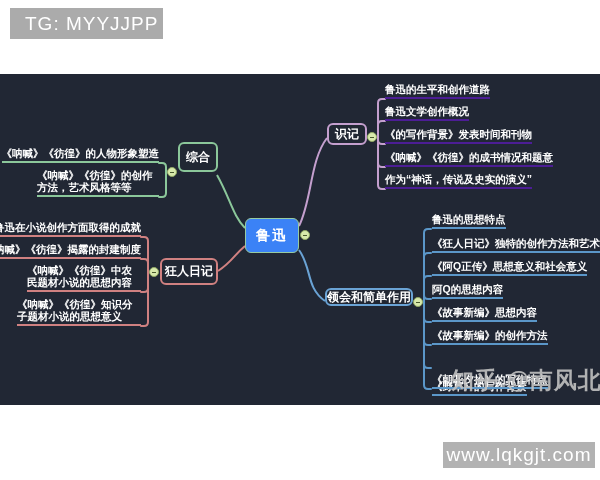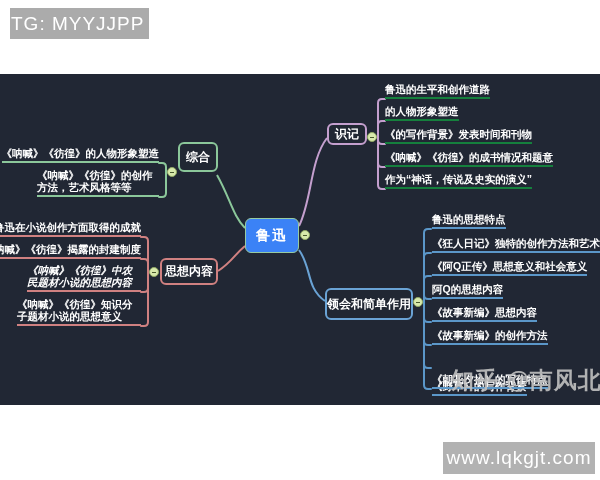--- a/index.html
+++ b/index.html
@@ -26,38 +26,38 @@
   .b-purple{border:2px solid #c49fce;}
   .b-green{border:2px solid #8bc79a;}
   .b-red{border:2px solid #d08181;}
   .b-blue{border:2px solid #6aa3d5;}
   
   .topic{
     position:absolute;color:#fff;font-size:10.5px;font-weight:bold;
     line-height:12px;padding-bottom:2px;white-space:nowrap;
   }
   .topic.wrap{white-space:normal;}
-  .u-purple{border-bottom:2px solid #15803d;}
+  .u-purple{border-bottom:2px solid #4c1d95;}
   .u-green{border-bottom:2px solid #8bc79a;}
   .u-red{border-bottom:2px solid #d08181;}
   .u-blue{border-bottom:2px solid #5b97c9;}
   
   .collapse{
     position:absolute;width:8px;height:8px;border-radius:50%;
     background:#d8e9ab;border:1px solid #8fa763;
     display:flex;align-items:center;justify-content:center;
   }
   .collapse i{display:block;width:4px;height:1px;background:#4a5a2e;}
   
   .wm-box{
     position:absolute;background:#ababab;color:#fff;
     display:flex;align-items:center;font-size:19px;letter-spacing:1px;
   }
-  .wm-tg{left:10px;top:8px;width:138px;height:31px;padding-left:1px;}
-  .wm-site{left:443px;top:442px;width:152px;height:32px;justify-content:center;background:#b2b2b2;}
+  .wm-tg{left:10px;top:8px;width:138px;height:31px;padding-left:15px;}
+  .wm-site{left:443px;top:442px;width:152px;height:26px;justify-content:center;background:#b2b2b2;}
   .wm-zhihu{
     position:absolute;left:451px;top:365px;color:rgba(190,190,190,.92);
     font-size:23px;font-weight:bold;white-space:nowrap;letter-spacing:1px;
   }
 </style>
 </head>
 <body>
 
 <div class="canvas"></div>
 
@@ -101,51 +101,51 @@
     <path d="M424,302 V341 Q424,345 428,345 H431"></path>
     <path d="M424,302 V364 Q424,368 428,368 H431"></path>
     <path d="M424,302 V385 Q424,389 428,389 H431"></path>
   </g>
 </svg>
 
 <div class="node root" style="left:245px;top:218px;width:54px;height:35px;">鲁迅</div>
 
 <div class="node lv1 b-purple" style="left:327px;top:123px;width:40px;height:22px;">识记</div>
 <div class="node lv1 b-green" style="left:178px;top:142px;width:40px;height:30px;">综合</div>
-<div class="node lv1 b-red" style="left:160px;top:258px;width:58px;height:27px;">思想内容</div>
-<div class="node lv1 b-blue" style="left:325px;top:288px;width:88px;height:32px;">领会和简单作用</div>
+<div class="node lv1 b-red" style="left:160px;top:258px;width:58px;height:27px;">狂人日记</div>
+<div class="node lv1 b-blue" style="left:325px;top:288px;width:88px;height:18px;">领会和简单作用</div>
 
 <div class="collapse" style="left:300px;top:230px;">
     <i></i>
   </div>
 <div class="collapse" style="left:367px;top:132px;">
     <i></i>
   </div>
 <div class="collapse" style="left:167px;top:167px;">
     <i></i>
   </div>
 <div class="collapse" style="left:149px;top:267px;">
     <i></i>
   </div>
 <div class="collapse" style="left:413px;top:297px;">
     <i></i>
   </div>
 
 <div class="topic u-purple" style="left:385px;top:83px;">鲁迅的生平和创作道路</div>
-<div class="topic u-purple" style="left:385px;top:105px;">的人物形象塑造</div>
+<div class="topic u-purple" style="left:385px;top:105px;">鲁迅文学创作概况</div>
 <div class="topic u-purple" style="left:385px;top:128px;">《的写作背景》发表时间和刊物</div>
 <div class="topic u-purple" style="left:385px;top:151px;">《呐喊》《彷徨》的成书情况和题意</div>
 <div class="topic u-purple" style="left:385px;top:173px;">作为“神话，传说及史实的演义”</div>
 
 <div class="topic u-green" style="right:441px;top:147px;">《呐喊》《彷徨》的人物形象塑造</div>
 <div class="topic u-green wrap" style="right:441px;top:169px;width:122px;margin-left:16px;">《呐喊》《彷徨》的创作方法，艺术风格等等</div>
 
 <div class="topic u-red" style="right:459px;top:221px;">鲁迅在小说创作方面取得的成就</div>
 <div class="topic u-red" style="right:459px;top:243px;">《呐喊》《彷徨》揭露的封建制度</div>
-<div class="topic u-red wrap" style="right:459px;top:264px;width:114px;font-style:italic;">《呐喊》《彷徨》中农民题材小说的思想内容</div>
+<div class="topic u-red wrap" style="right:459px;top:264px;width:114px;">《呐喊》《彷徨》中农民题材小说的思想内容</div>
 <div class="topic u-red wrap" style="right:459px;top:298px;width:124px;">《呐喊》《彷徨》知识分子题材小说的思想意义</div>
 
 <div class="topic u-blue" style="left:432px;top:213px;">鲁迅的思想特点</div>
 <div class="topic u-blue" style="left:432px;top:237px;">《狂人日记》独特的创作方法和艺术效果</div>
 <div class="topic u-blue" style="left:432px;top:260px;">《阿Q正传》思想意义和社会意义</div>
 <div class="topic u-blue" style="left:432px;top:283px;">阿Q的思想内容</div>
 <div class="topic u-blue" style="left:432px;top:306px;">《故事新编》思想内容</div>
 <div class="topic u-blue" style="left:432px;top:329px;">《故事新编》的创作方法</div>
 <div class="topic u-blue" style="left:432px;top:372px;margin-top:8px;">《野草》的写作背景</div>
 <div class="topic u-blue" style="left:432px;top:373px;">《朝花夕拾》的写作特点</div>

